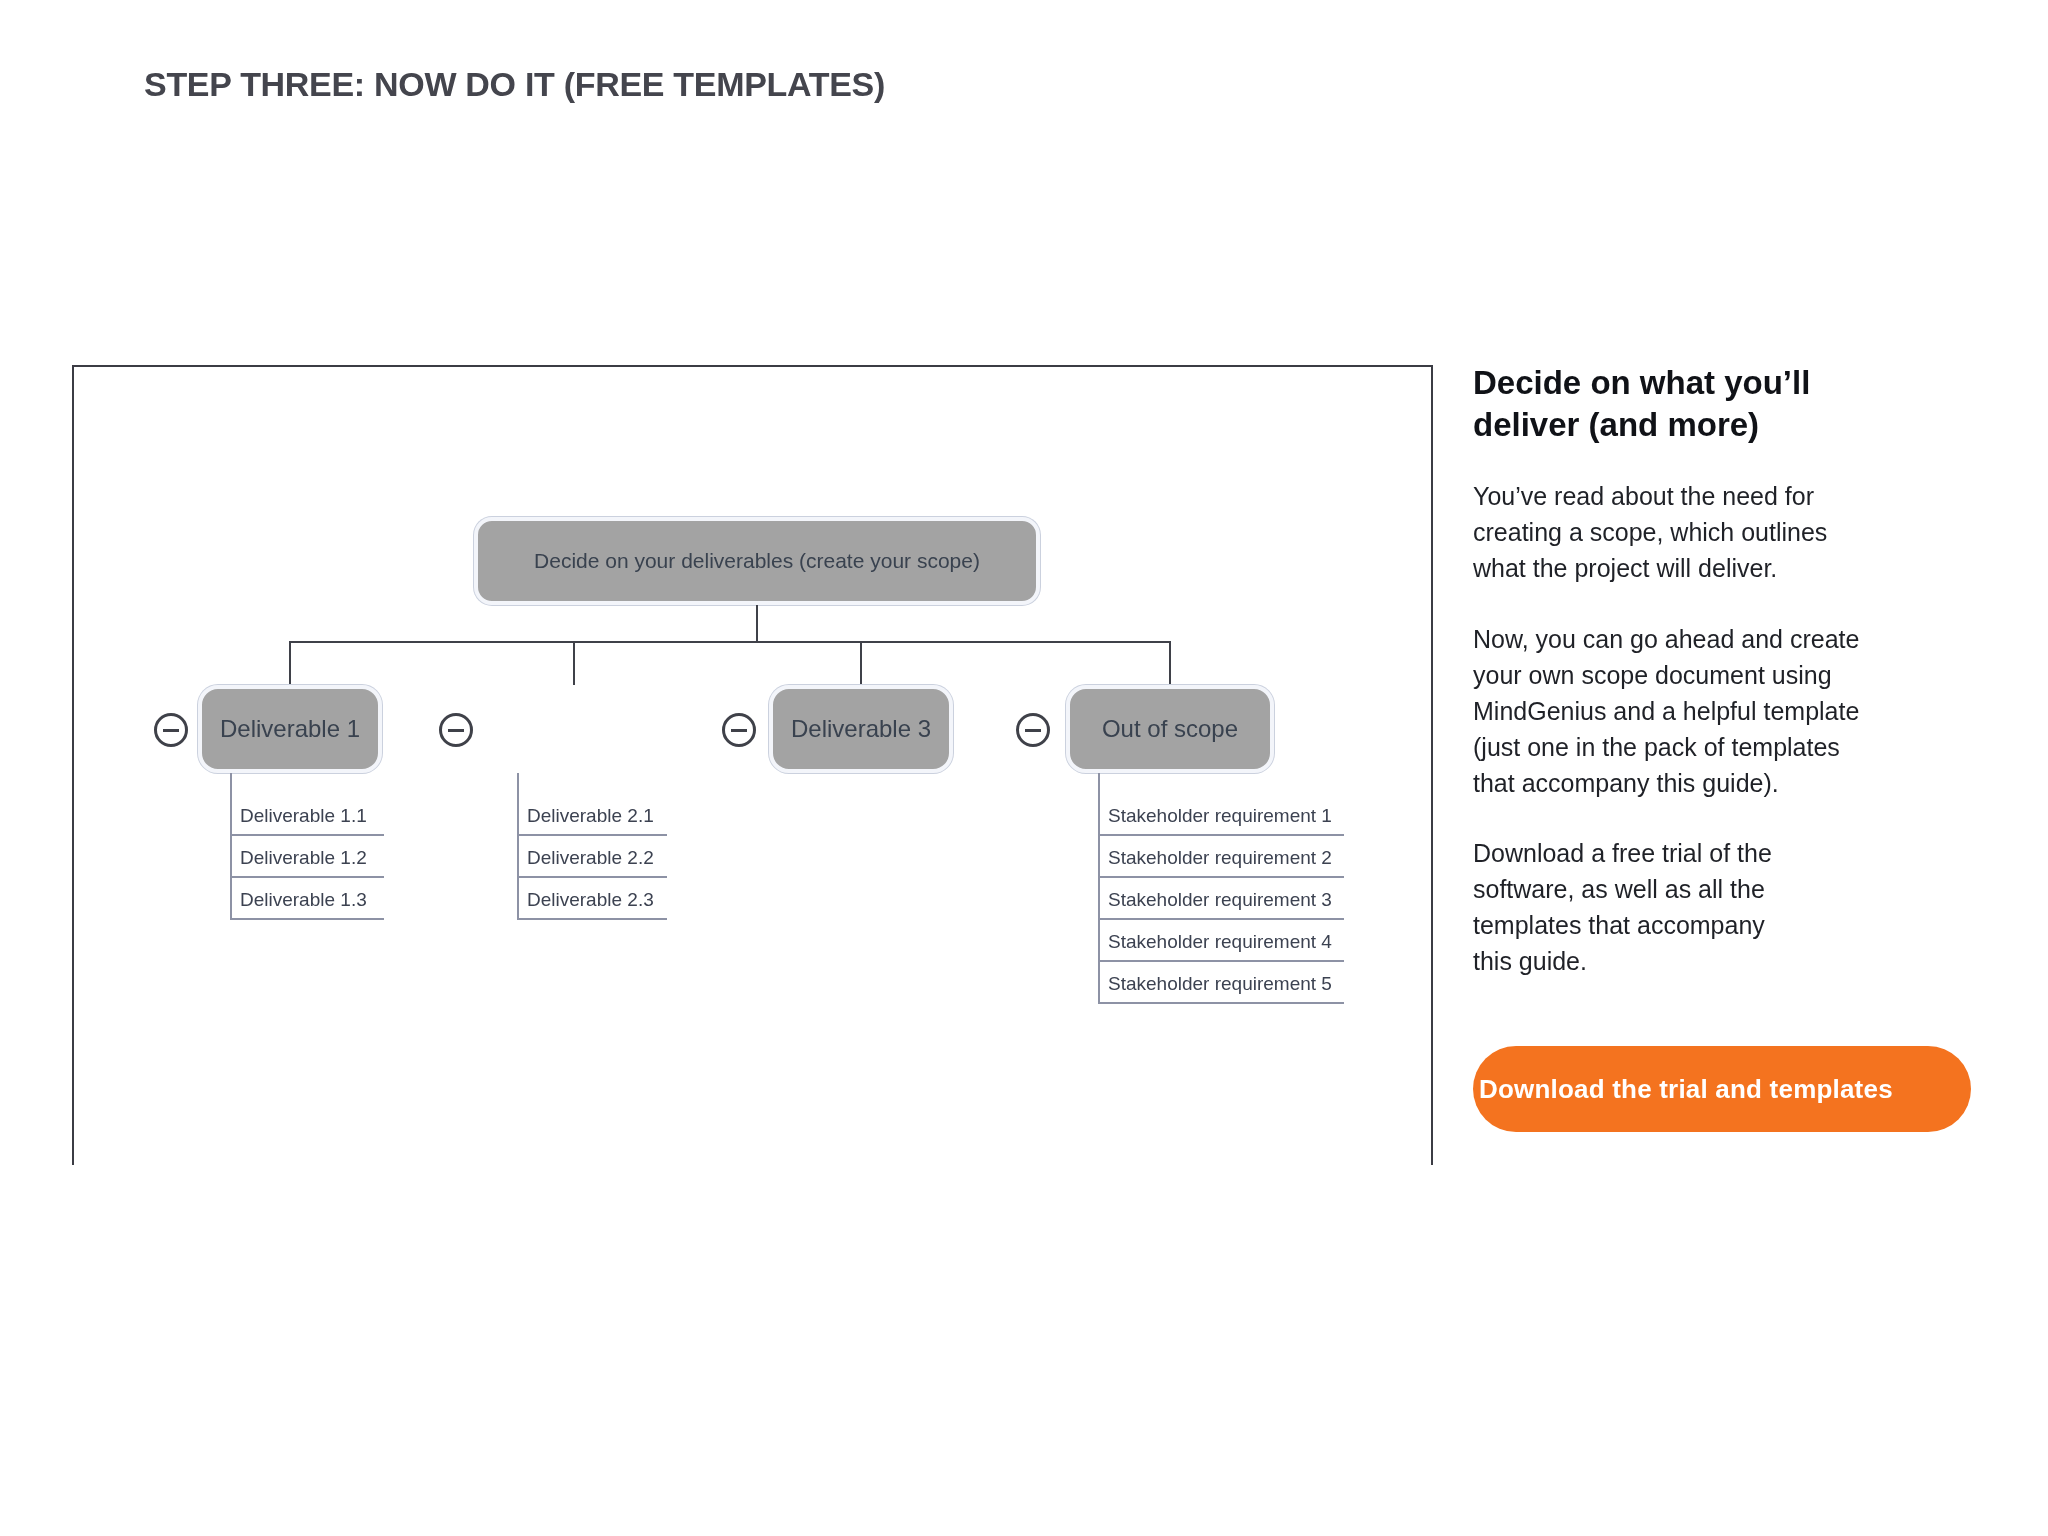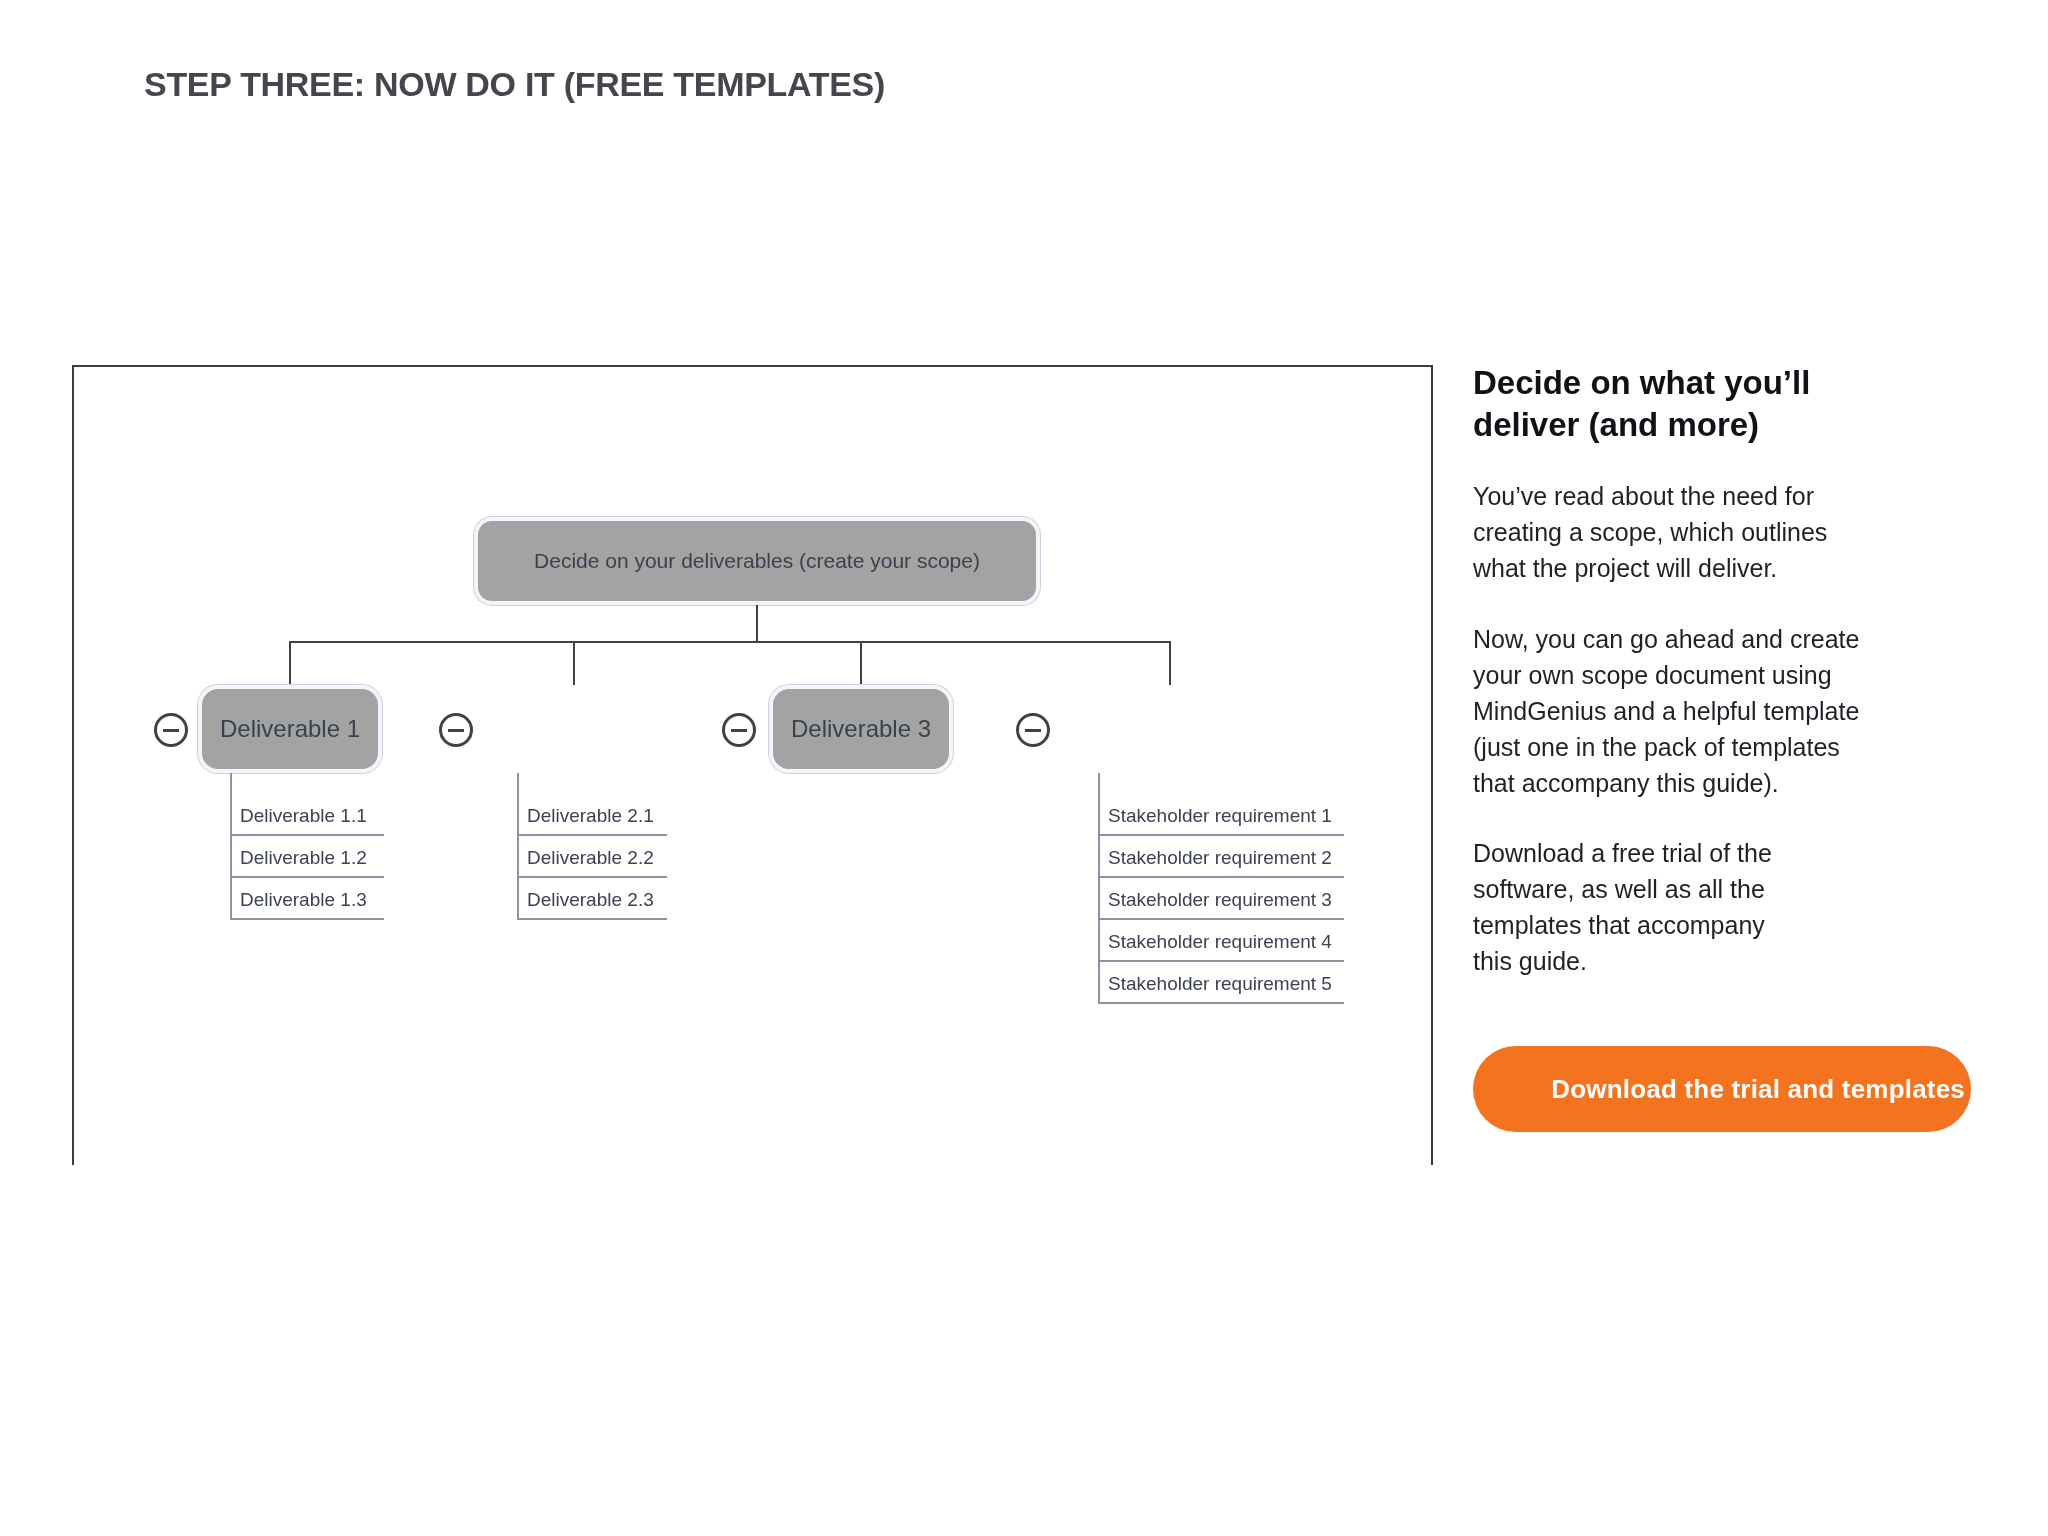--- a/index.html
+++ b/index.html
@@ -37,21 +37,21 @@
   
   #sb-heading{position:absolute;left:1473px;top:362px;margin:0;
     font-size:33px;line-height:42px;font-weight:700;color:#101217;white-space:pre-line;}
   .sb-p{position:absolute;left:1473px;width:460px;margin:0;
     font-size:25px;line-height:36px;color:#1F2127;white-space:pre-line;}
   #sb-p1{top:478px;} #sb-p2{top:621px;} #sb-p3{top:835px;}
 
   #cta{position:absolute;left:1473px;top:1046px;width:498px;height:86px;
     border:none;border-radius:43px;background:#F4731F;color:#fff;
     font-family:inherit;font-size:26px;font-weight:700;letter-spacing:0.2px;
-    display:flex;align-items:center;justify-content:flex-end;cursor:pointer;}
+    display:flex;align-items:center;justify-content:flex-start;cursor:pointer;}
 
   #share{position:absolute;left:1744px;top:1348px;width:232px;text-align:center;}
   #share-label{font-size:34px;line-height:33px;font-weight:700;color:#4c1d95;}
   #social{margin-top:16px;display:flex;gap:17px;justify-content:center;}
   .soc{width:66px;height:66px;border-radius:50%;background:#2F333D;border:none;
     color:#fff;display:flex;align-items:center;justify-content:center;
     font-family:inherit;padding:0;cursor:pointer;}
   .soc .in{font-size:29px;font-weight:700;line-height:1;}
   .soc .fb{font-size:42px;font-weight:700;line-height:1;margin-top:8px;}
 </style>
@@ -86,20 +86,23 @@
       </button>
     <button class="toggle" style="left:942px;">
         <span class="bar"></span>
       </button>
 
     <div class="node branch" style="left:124px;">
       <span>Deliverable 1</span>
     </div>
     <div class="node branch" style="left:695px;">
       <span>Deliverable 3</span>
+    </div>
+    <div class="node branch" style="left:992px;width:208px;">
+      <span>Out of scope</span>
     </div>
 
     <div class="group" style="left:156px;width:154px;">
       <div class="row first">
           <span>Deliverable 1.1</span>
         </div>
       <div class="row">
           <span>Deliverable 1.2</span>
         </div>
       <div class="row">

